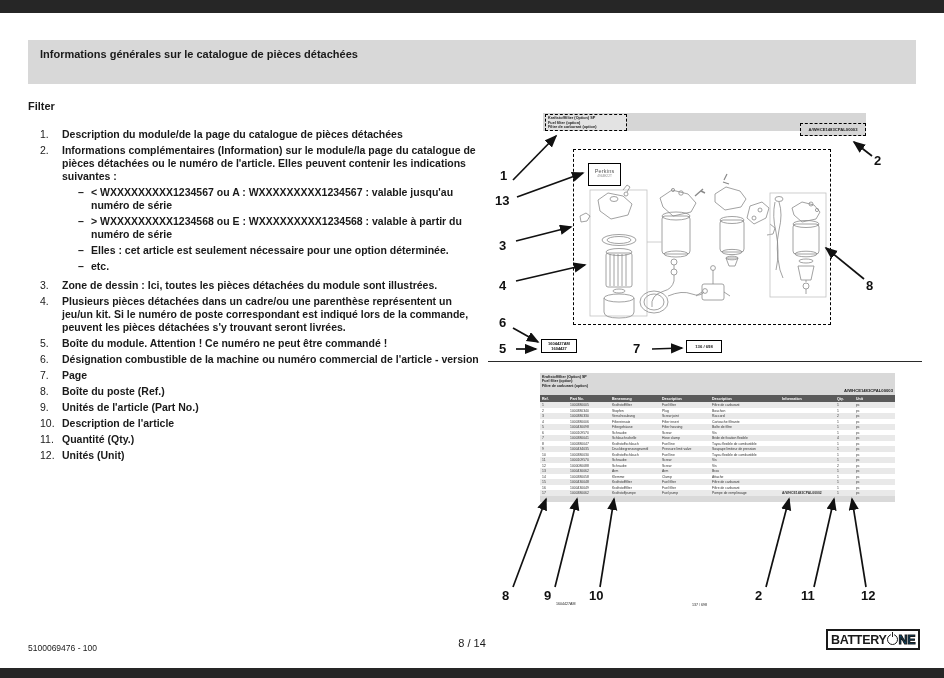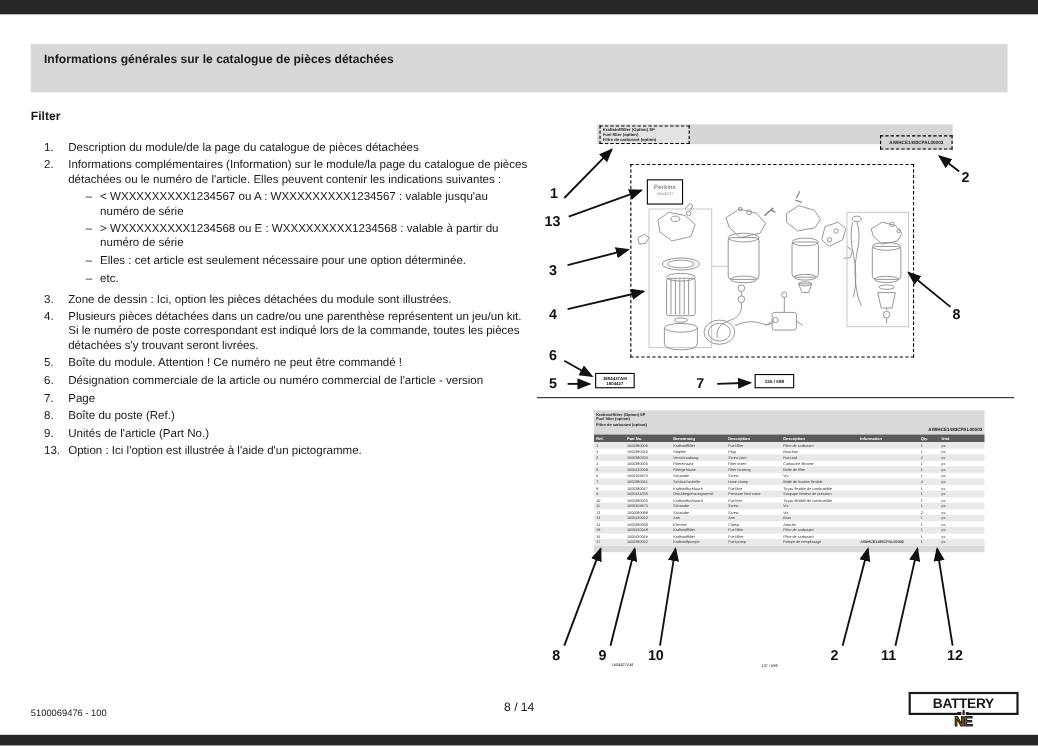--- a/index.html
+++ b/index.html
@@ -14,21 +14,21 @@
 
   .title-banner {
     position:absolute; left:28px; top:40px; width:888px; height:44px;
     background:#d8d8d8; padding:8px 12px; font-size:11px; font-weight:bold;
   }
   .section-heading { position:absolute; left:28px; top:100px; font-size:11px; font-weight:bold; }
 
   .list-col { position:absolute; left:40px; top:128px; width:440px; font-size:10.5px; line-height:13px; }
   .li-row { display:flex; margin-bottom:3px; }
   .li-num { width:22px; flex:0 0 22px; }
-  .li-text { flex:1; }
+  .li-text { flex:1;font-weight:bold; }
   .li-subs { margin:3px 0 1px 16px; }
   .sub-row { display:flex; margin-bottom:3px; }
   .sub-dash { width:13px; flex:0 0 13px; }
 
   
   .d1-header { position:absolute; left:543px; top:113px; width:323px; height:18px; background:#d6d6d6; }
   .d1-titlebox {
     position:absolute; left:545px; top:114px; width:82px; height:17px;
     border:1px dashed #000; background:#e3e3e3; padding:1px 2px;
     font-size:3.8px; line-height:4.6px; font-weight:bold;
@@ -75,30 +75,30 @@
   .t-under-page { position:absolute; left:692px; top:603px; font-size:3.6px; color:#222; }
 
   
   .arrows { position:absolute; left:0; top:0; width:944px; height:678px; pointer-events:none; }
   .callout { position:absolute; font-size:13px; font-weight:600; color:#111; }
 
   
   .footer-left { position:absolute; left:28px; top:643px; font-size:8.5px; }
   .footer-page { position:absolute; left:0; top:637px; width:944px; text-align:center; font-size:11px; }
   .logo {
-    position:absolute; left:826px; top:629px; height:21px; padding:2px 20px;
-    border:2px solid #1a1a1a; display:flex; align-items:center; background:#fff;flex-direction:column;
+    position:absolute; left:826px; top:629px; height:21px; padding:2px 3px;
+    border:2px solid #1a1a1a; display:flex; align-items:center; background:#fff;
   }
   .logo-solid { font-size:12.5px; font-weight:800; letter-spacing:-0.3px; color:#1a1a1a; }
   .logo-power {
     width:11px; height:11px; border:1.8px solid #1a1a1a; border-radius:50%;
     position:relative; margin:0 0.5px;
   }
   .logo-power::after { content:""; position:absolute; left:3.6px; top:-3px; width:1.8px; height:5px; background:#1a1a1a; outline:1px solid #fff; }
-  .logo-outline { font-size:12.5px; font-weight:800; letter-spacing:-0.3px; color:#a16207; -webkit-text-stroke:0.9px #1a1a1a; text-shadow:0 0 0.5px #1a1a1a; }
+  .logo-outline { font-size:12.5px; font-weight:800; letter-spacing:-0.3px; color:#0c4a6e; -webkit-text-stroke:0.9px #1a1a1a; text-shadow:0 0 0.5px #1a1a1a; }
 </style>
 </head>
 <body>
 
 <div class="page">
 
   <div class="bar top"></div>
 
   <div class="title-banner">
     <span>Informations générales sur le catalogue de pièces détachées</span>
@@ -127,49 +127,57 @@
               <div>Elles : cet article est seulement nécessaire pour une option déterminée.</div>
             </div>
             <div class="sub-row">
               <span class="sub-dash">–</span>
               <div>etc.</div>
             </div>
           </div></div>
       </div>
       <div class="li-row">
         <span class="li-num">3.</span>
-        <div class="li-text">Zone de dessin : Ici, option les pièces détachées du module sont illustrées.</div>
+        <div class="li-text">Zone de dessin : Ici, toutes les pièces détachées du module sont illustrées.</div>
       </div>
       <div class="li-row">
         <span class="li-num">4.</span>
-        <div class="li-text">Plusieurs pièces détachées dans un cadre/ou une parenthèse représentent un jeu/un kit. Si le numéro de poste correspondant est indiqué lors de la commande, toutes les pièces détachées s'y trouvant seront livrées.</div>
+        <div class="li-text">Plusieurs pièces détachées dans un cadre/ou une parenthèse représentent un jeu/un kit. Si le numéro de poste correspondant est indiqué lors de la commande, peuvent les pièces détachées s'y trouvant seront livrées.</div>
       </div>
       <div class="li-row">
         <span class="li-num">5.</span>
         <div class="li-text">Boîte du module. Attention ! Ce numéro ne peut être commandé !</div>
       </div>
       <div class="li-row">
         <span class="li-num">6.</span>
-        <div class="li-text">Désignation commerciale de la article ou numéro commercial de l'article - version</div>
+        <div class="li-text">Désignation combustible de la machine ou numéro commercial de l'article - version</div>
       </div>
       <div class="li-row">
         <span class="li-num">7.</span>
         <div class="li-text">Page</div>
       </div>
       <div class="li-row">
         <span class="li-num">8.</span>
         <div class="li-text">Boîte du poste (Ref.)</div>
       </div>
       <div class="li-row">
         <span class="li-num">9.</span>
         <div class="li-text">Unités de l'article (Part No.)</div>
       </div>
       <div class="li-row">
-        <span class="li-num">13.</span>
-        <div class="li-text">Option : Ici l'option est illustrée à l'aide d'un pictogramme.</div>
+        <span class="li-num">10.</span>
+        <div class="li-text">Description de l'article</div>
+      </div>
+      <div class="li-row">
+        <span class="li-num">11.</span>
+        <div class="li-text">Quantité (Qty.)</div>
+      </div>
+      <div class="li-row">
+        <span class="li-num">12.</span>
+        <div class="li-text">Unités (Unit)</div>
       </div>
     </div>
 
   <div class="d1-header"></div>
   <div class="d1-titlebox">
     <span id="d1-title"><div>Kraftstofffilter (Option) SP</div><div>Fuel filter (option)</div><div>Filtre de carburant (option)</div></span>
   </div>
   <div class="d1-codebox">
     <span>A/WHCE1483CPAL00003</span>
   </div>

